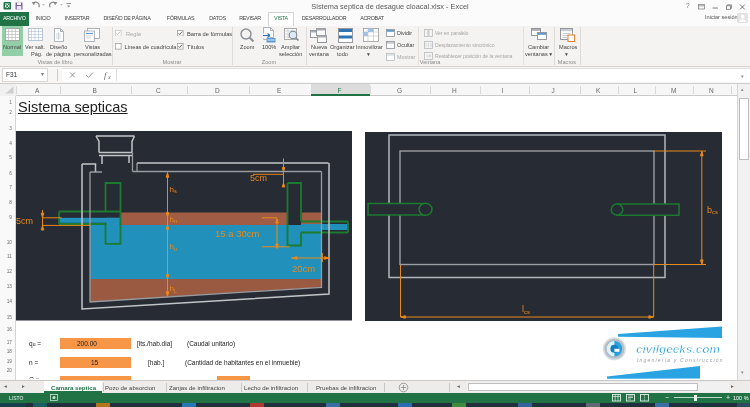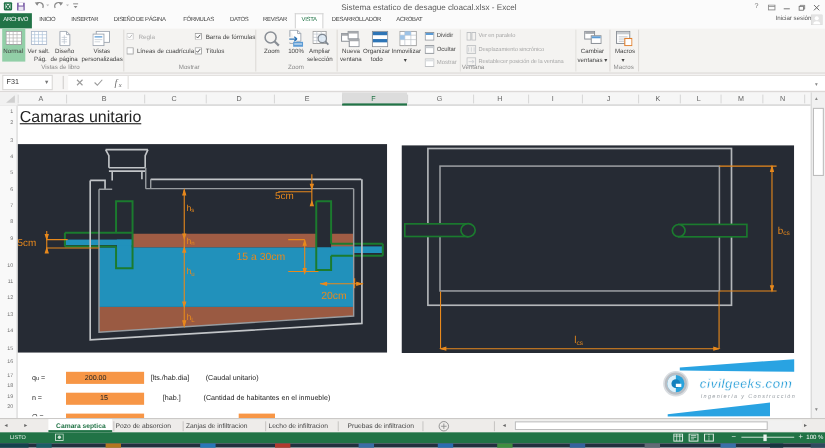--- a/index.html
+++ b/index.html
@@ -5,21 +5,21 @@
   html,body { width:750px; height:407px; overflow:hidden; }
   body { font-family:"Liberation Sans", sans-serif; background:#fff; position:relative; }
   .ab { position:absolute; }
   .tx { position:absolute; white-space:nowrap; }
   .tab { position:absolute; top:15px; font-size:5.4px; letter-spacing:-0.28px; color:#444; text-align:center; white-space:nowrap; }
 </style>
 </head>
 <body>
 
 <div class="ab" style="left:0;top:0;width:750px;height:11px;background:#fbfbfb;"></div>
-<div class="tx" style="left:390px;top:2px;font-size:7.4px;color:#5a5a5a;transform:translateX(-50%);">Sistema estatico de desague cloacal.xlsx - Excel</div>
+<div class="tx" style="left:390px;top:2px;font-size:7.4px;color:#5a5a5a;transform:translateX(-50%);">Sistema septica de desague cloacal.xlsx - Excel</div>
 
 <svg class="ab" style="left:0;top:0;" width="80" height="12" viewBox="0 0 80 12">
   <rect x="3.5" y="2" width="7.5" height="7.5" rx="1" fill="#1e7145"></rect>
   <rect x="5" y="3.5" width="4.5" height="4.5" fill="#fff" opacity="0.9"></rect>
   <path d="M5.5 4 L9 8 M9 4 L5.5 8" stroke="#1e7145" stroke-width="1"></path>
   <rect x="15.5" y="2.5" width="7" height="7" fill="#7c5fa8"></rect>
   <rect x="17" y="2.5" width="4" height="2.5" fill="#fff"></rect>
   <rect x="16.8" y="6" width="4.5" height="3.5" fill="#fff" opacity="0.85"></rect>
   <path d="M38.8 7.2 A 3.1 3.1 0 1 0 33.3 3.9" stroke="#8a8a8a" stroke-width="1.2" fill="none"></path>
   <path d="M31.6 2.2 l4 -0.4 l-1.7 3.4 z" fill="#8a8a8a"></path>
@@ -296,21 +296,21 @@
     <div class="tx" style="left:5px;top:284.2px;font-size:4.8px;color:#707070;width:7px;text-align:right;">13</div>
     <div class="tx" style="left:5px;top:299px;font-size:4.8px;color:#707070;width:7px;text-align:right;">14</div>
     <div class="tx" style="left:5px;top:314.9px;font-size:4.8px;color:#707070;width:7px;text-align:right;">15</div>
     <div class="tx" style="left:5px;top:327.4px;font-size:4.8px;color:#707070;width:7px;text-align:right;">16</div>
     <div class="tx" style="left:5px;top:339.9px;font-size:4.8px;color:#707070;width:7px;text-align:right;">17</div>
     <div class="tx" style="left:5px;top:349.4px;font-size:4.8px;color:#707070;width:7px;text-align:right;">18</div>
     <div class="tx" style="left:5px;top:358.9px;font-size:4.8px;color:#707070;width:7px;text-align:right;">19</div>
     <div class="tx" style="left:5px;top:367.9px;font-size:4.8px;color:#707070;width:7px;text-align:right;">20</div>
   </div>
 
-<div class="tx" style="left:18px;top:99px;font-size:14.5px;color:#1f1f1f;text-decoration:underline;">Camaras unitario</div>
+<div class="tx" style="left:18px;top:99px;font-size:14.5px;color:#1f1f1f;text-decoration:underline;">Sistema septicas</div>
 
 <div class="ab" style="left:60px;top:338px;width:71px;height:10.5px;background:#f79646;"></div>
 <div class="tx" style="left:77px;top:339.5px;font-size:6.5px;color:#222;">200.00</div>
 <div class="tx" style="left:29px;top:339.5px;font-size:6.5px;color:#222;">q<span style="font-size:5px;">u</span> =</div>
 <div class="tx" style="left:137px;top:339.5px;font-size:6.5px;color:#222;">[lts./hab.dia]</div>
 <div class="tx" style="left:187px;top:339.5px;font-size:6.5px;color:#222;">(Caudal unitario)</div>
 <div class="ab" style="left:60px;top:357px;width:71px;height:10.5px;background:#f79646;"></div>
 <div class="tx" style="left:91px;top:358.5px;font-size:6.5px;color:#222;">15</div>
 <div class="tx" style="left:29px;top:358.5px;font-size:6.5px;color:#222;">n =</div>
 <div class="tx" style="left:148px;top:358.5px;font-size:6.5px;color:#222;">[hab.]</div>

